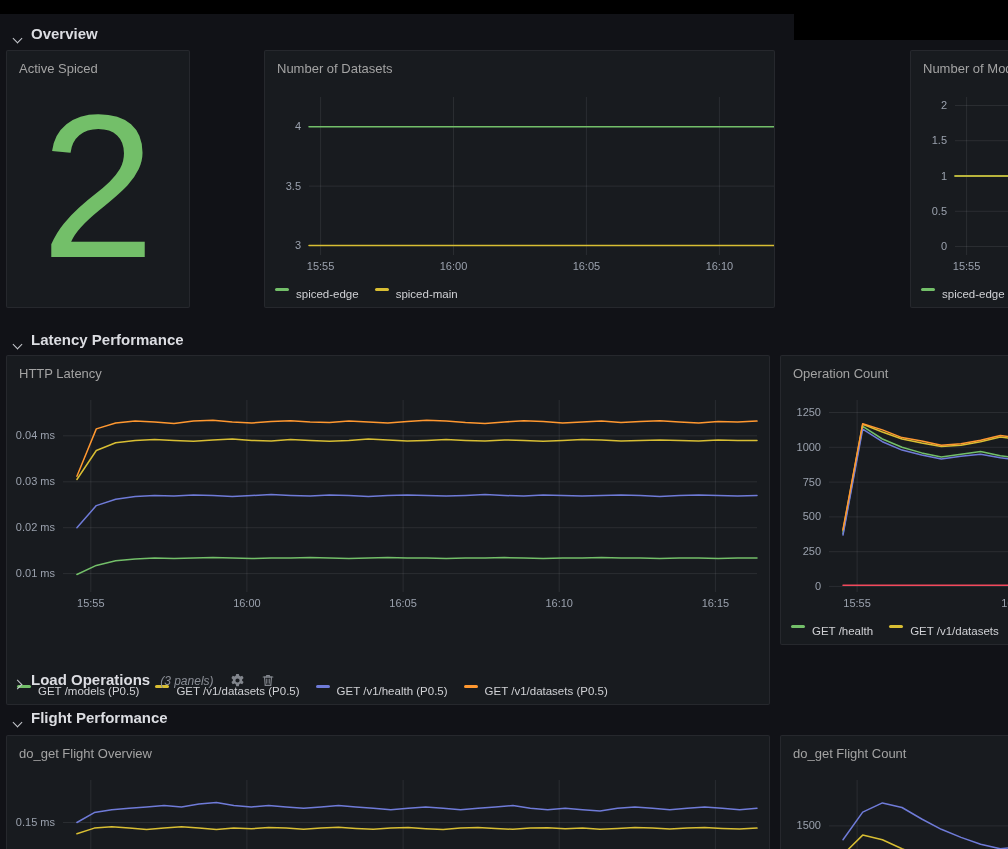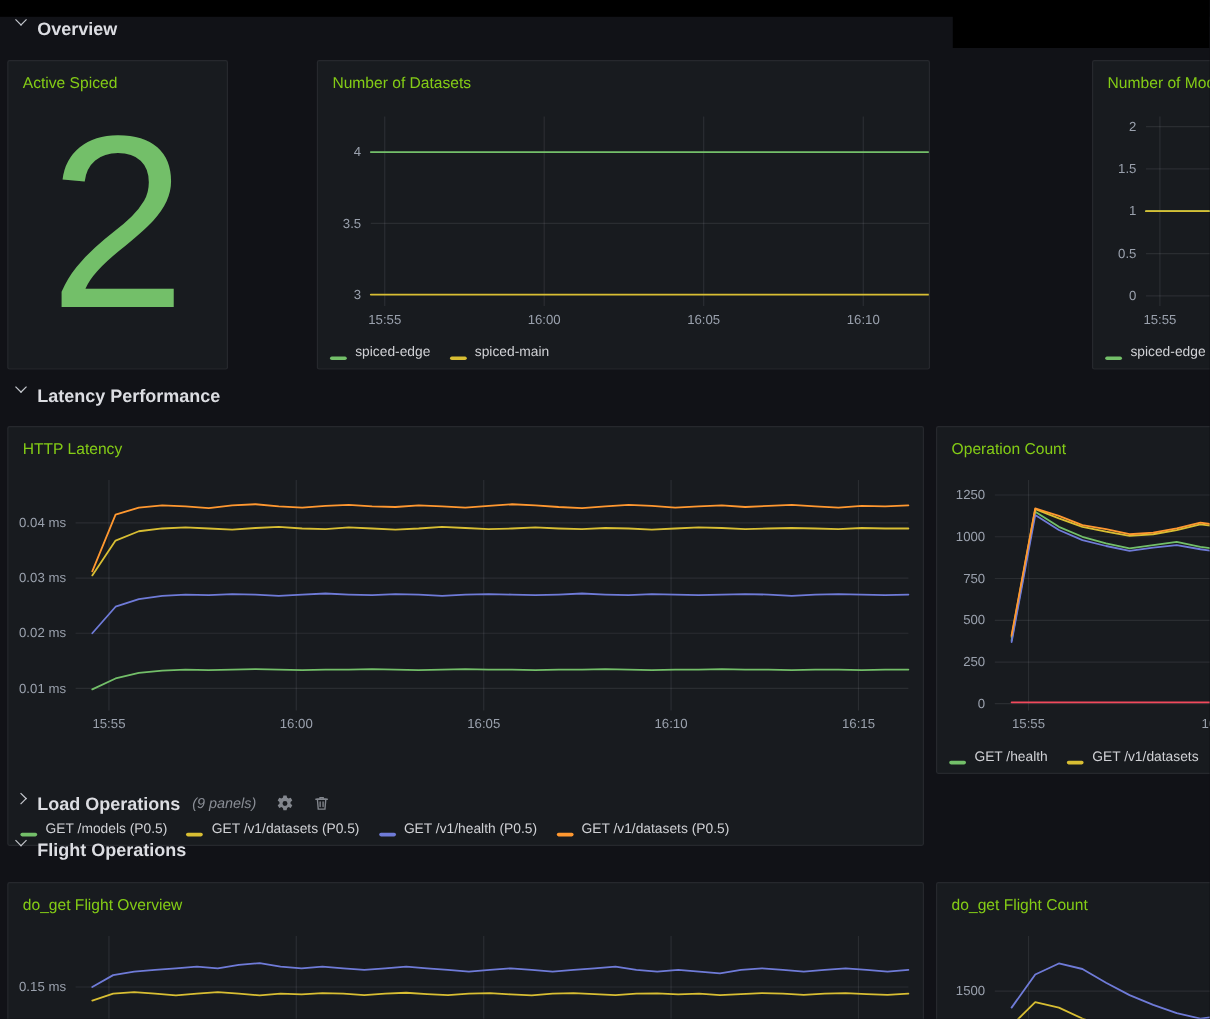--- a/index.html
+++ b/index.html
@@ -3,36 +3,36 @@
 <meta charset="utf-8">
 <style>
   *{box-sizing:border-box;margin:0;padding:0}
   html,body{width:1008px;height:849px;overflow:hidden;background:#111217;
     font-family:"Liberation Sans",sans-serif;-webkit-font-smoothing:antialiased}
   body{position:relative;color:#d8d9da}
 
   .topbar{position:absolute;left:0;top:0;width:1008px;height:14px;background:#000}
   .topbar-right{position:absolute;right:0;top:0;width:214px;height:40px;background:#000}
 
-  .section{position:absolute;left:14px;height:26px;display:flex;align-items:flex-start;cursor:pointer}
+  .section{position:absolute;left:14px;height:26px;display:flex;align-items:flex-end;cursor:pointer}
   .section-title{font-size:15px;font-weight:700;color:#dcdde2;margin-left:10px;white-space:nowrap}
   .section-note{font-style:italic;font-size:12px;color:#8a8e96;margin-left:10px}
   .icon-btn{margin-left:16px;display:flex;align-items:center;cursor:pointer;opacity:.9}
   .chev{width:7px;height:7px;border-right:1.7px solid #c6c9cf;border-bottom:1.7px solid #c6c9cf;flex:0 0 auto}
   .chev.down{transform:rotate(45deg);margin-top:-3px}
   .chev.right{transform:rotate(-45deg)}
 
   .panel{position:absolute;background:#181b1f;border:1px solid rgba(204,204,220,.08);
     border-radius:2px;display:flex;flex-direction:column;overflow:hidden}
   .panel-title{flex:0 0 30px;padding:10px 12px 2px;font-size:13px;font-weight:500;
-    color:#84cc16;white-space:nowrap;cursor:pointer}
+    color:#a3a3a3;white-space:nowrap;cursor:pointer}
   .chart{flex:1 1 auto;min-height:0;cursor:crosshair}
   .legend{flex:0 0 26px;display:flex;align-items:center;gap:16px;padding:0 10px;
     font-size:11.5px;color:#d0d1d5;white-space:nowrap;overflow:hidden}
-  .lg-item{display:inline-flex;align-items:flex-end;gap:7px;cursor:pointer}
+  .lg-item{display:inline-flex;align-items:flex-start;gap:7px;cursor:pointer}
   .lg-swatch{width:14px;height:3px;border-radius:2px;display:inline-block;flex:0 0 auto}
 
   .big-number{flex:1 1 auto;display:flex;align-items:center;justify-content:center;
     font-size:205px;font-weight:400;line-height:.85;padding-bottom:16px}
 
   svg{display:block}
   svg .grid{stroke:rgba(204,204,220,.10);stroke-width:1}
   svg .tick{fill:#9aa1ad;font-size:11px;font-family:"Liberation Sans",sans-serif}
 </style>
 </head>
@@ -217,39 +217,39 @@
       <span class="lg-item">
         <span class="lg-swatch" style="background:#D8BE33"></span>
         <span>GET /v1/datasets</span>
       </span>
     </div>
 </div>
 
 <div class="section" style="top:662px">
   <span class="chev right"></span>
   <span class="section-title">Load Operations</span>
-  <span class="section-note">(9 panels)</span>
+  <span class="section-note">(3 panels)</span>
   <span class="icon-btn">
     <svg width="15" height="15" viewBox="0 0 16 16" fill="#8e9299">
         <path fill-rule="evenodd" d="M6.6 1h2.8l.5 2a5 5 0 0 1 1.2.7l2-.7 1.4 2.4-1.6 1.4a5 5 0 0 1 0 1.4l1.6 1.4-1.4 2.4-2-.7a5 5 0 0 1-1.2.7l-.5 2H6.6l-.5-2a5 5 0 0 1-1.2-.7l-2 .7L1.5 9.6l1.6-1.4a5 5 0 0 1 0-1.4L1.5 5.4 2.9 3l2 .7a5 5 0 0 1 1.2-.7l.5-2zM8 5.8a2.2 2.2 0 1 0 0 4.4 2.2 2.2 0 0 0 0-4.4z"></path>
       </svg>
   </span>
   <span class="icon-btn">
     <svg width="14" height="15" viewBox="0 0 16 16" fill="none" stroke="#8e9299" stroke-width="1.3" stroke-linecap="round">
         <path d="M2.5 4h11"></path>
         <path d="M6.5 4V2.5h3V4"></path>
         <path d="M4 4l.8 9.5h6.4L12 4z"></path>
         <path d="M6.6 6.5v4.5M9.4 6.5v4.5"></path>
       </svg>
   </span>
 </div>
 
 <div class="section" style="top:700px">
   <span class="chev down"></span>
-  <span class="section-title">Flight Operations</span>
+  <span class="section-title">Flight Performance</span>
 </div>
 
 <div class="panel" style="left:6px;top:735px;width:764px;height:290px">
   <div class="panel-title">do_get Flight Overview</div>
   <div class="chart">
       <svg width="762" height="258">
         <line class="grid" x1="83.8" y1="14" x2="83.8" y2="232"></line>
         <text class="tick" text-anchor="middle" x="83.8" y="247">15:55</text>
         <line class="grid" x1="239.9" y1="14" x2="239.9" y2="232"></line>
         <text class="tick" text-anchor="middle" x="239.9" y="247">16:00</text>

